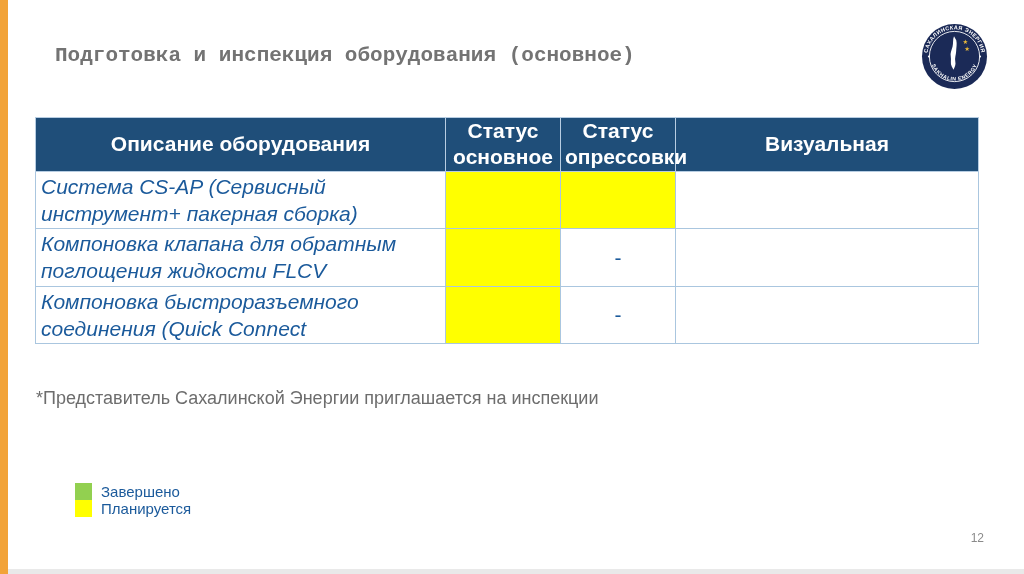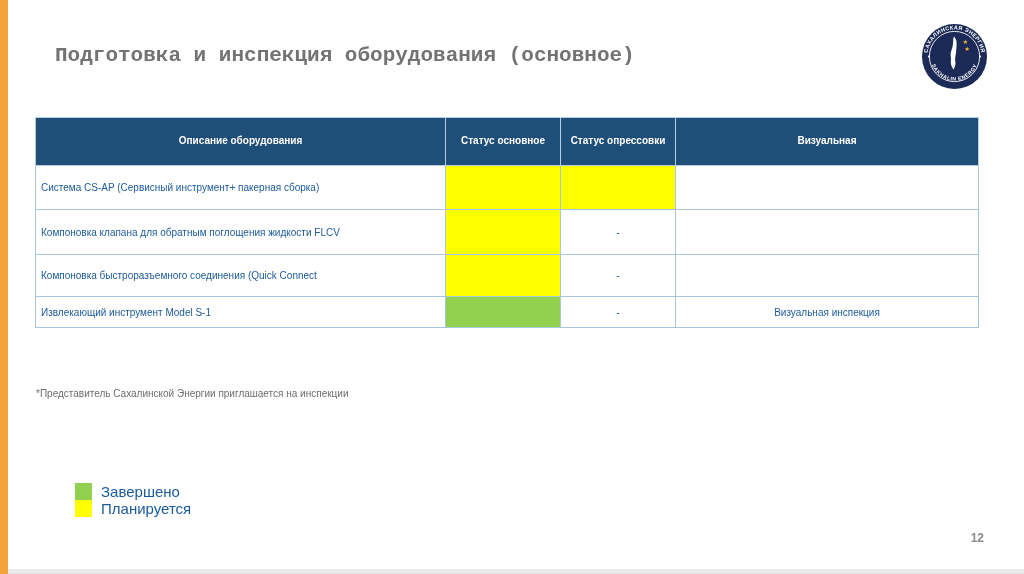--- a/index.html
+++ b/index.html
@@ -13,50 +13,50 @@
 
   .slide-title{
     position:absolute;left:55px;top:44px;width:700px;
     font-family:"Liberation Mono","DejaVu Sans Mono",monospace;
     font-weight:bold;font-size:21px;color:#737373;white-space:nowrap;
   }
 
   .logo{position:absolute;left:921px;top:23px;width:67px;height:67px;}
 
   .table-wrap{position:absolute;left:35px;top:117px;z-index:2;}
-  table.main{border-collapse:collapse;table-layout:fixed;width:943px;font-size:10px;}
+  table.main{border-collapse:collapse;table-layout:fixed;width:943px;font-size:21px;}
   table.main th{
     background:#1F4E79;color:#ffffff;font-weight:bold;text-align:center;
     height:47px;border:1px solid #b7cde2;line-height:1.25;padding:0 4px;
   }
   table.main td{
     border:1px solid #aac6df;color:#1b5a9b;vertical-align:middle;
     padding:1px 5px;line-height:1.3;background:#ffffff;
   }
-  td.desc{text-align:left;}
+  td.desc{text-align:left;font-style:italic;}
   td.status{text-align:center;}
   .st-planned{background:#FFFF00 !important;}
   .st-completed{background:#92D050 !important;}
   tr.r0 td{height:41px;}
   tr.r1 td{height:42px;}
   tr.r2 td{height:39px;}
   tr.r3 td{height:28px;}
   tr.r4 td{height:25px;}
   tr.r5 td{height:28px;}
 
-  .footnote{position:absolute;left:36px;top:388px;font-size:10px;color:#6d6d6d;z-index:2;}
+  .footnote{position:absolute;left:36px;top:388px;font-size:18px;color:#6d6d6d;z-index:2;}
 
   .legend{position:absolute;left:50px;top:483px;z-index:2;}
   .legend-row{display:flex;align-items:flex-end;height:17px;padding-left:25px;}
   .swatch{width:17px;height:17px;margin-right:9px;flex:0 0 auto;}
   .swatch-completed{background:#92D050;}
   .swatch-planned{background:#FFFF00;}
   .legend-label{font-size:15px;color:#1b5a9b;white-space:nowrap;}
 
-  .page-number{position:absolute;right:40px;top:531px;font-size:12px;color:#8a8a8a;z-index:2;font-weight:bold;}
+  .page-number{position:absolute;right:40px;top:531px;font-size:12px;color:#8a8a8a;z-index:2;}
 </style>
 </head>
 <body>
 
 <div class="accent-bar"></div>
 <div class="bottom-strip"></div>
 
 <div class="slide-title">Подготовка и инспекция оборудования (основное)</div>
 
 <div class="logo">
@@ -107,26 +107,20 @@
         <td class="status st-planned"></td>
         <td class="status">-</td>
         <td class="status"></td>
       </tr>
       <tr class="r2">
         <td class="desc">Компоновка быстроразъемного соединения (Quick Connect</td>
         <td class="status st-planned"></td>
         <td class="status">-</td>
         <td class="status"></td>
       </tr>
-      <tr class="r5">
-        <td class="desc">Извлекающий инструмент Model S-1</td>
-        <td class="status st-completed"></td>
-        <td class="status">-</td>
-        <td class="status">Визуальная инспекция</td>
-      </tr>
     </tbody>
   </table>
 </div>
 
 <div class="footnote">*Представитель Сахалинской Энергии приглашается на инспекции</div>
 
 <div class="legend">
   <div class="legend-row">
     <span class="swatch swatch-completed"></span>
     <span class="legend-label">Завершено</span>

